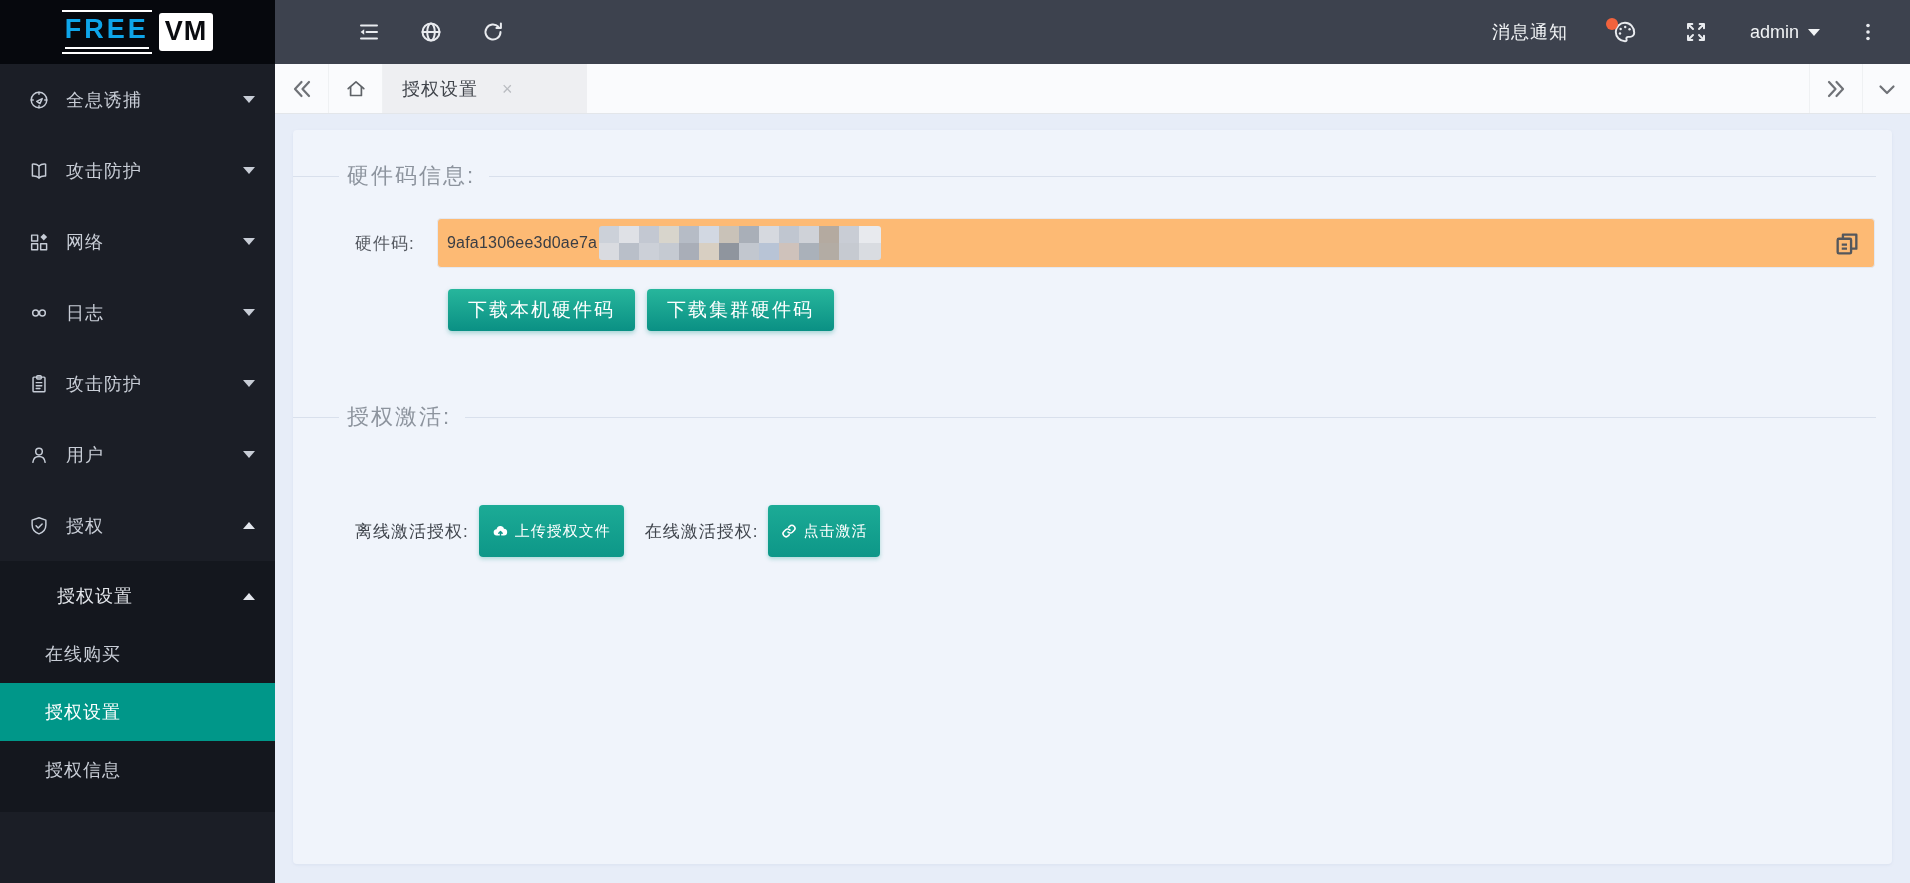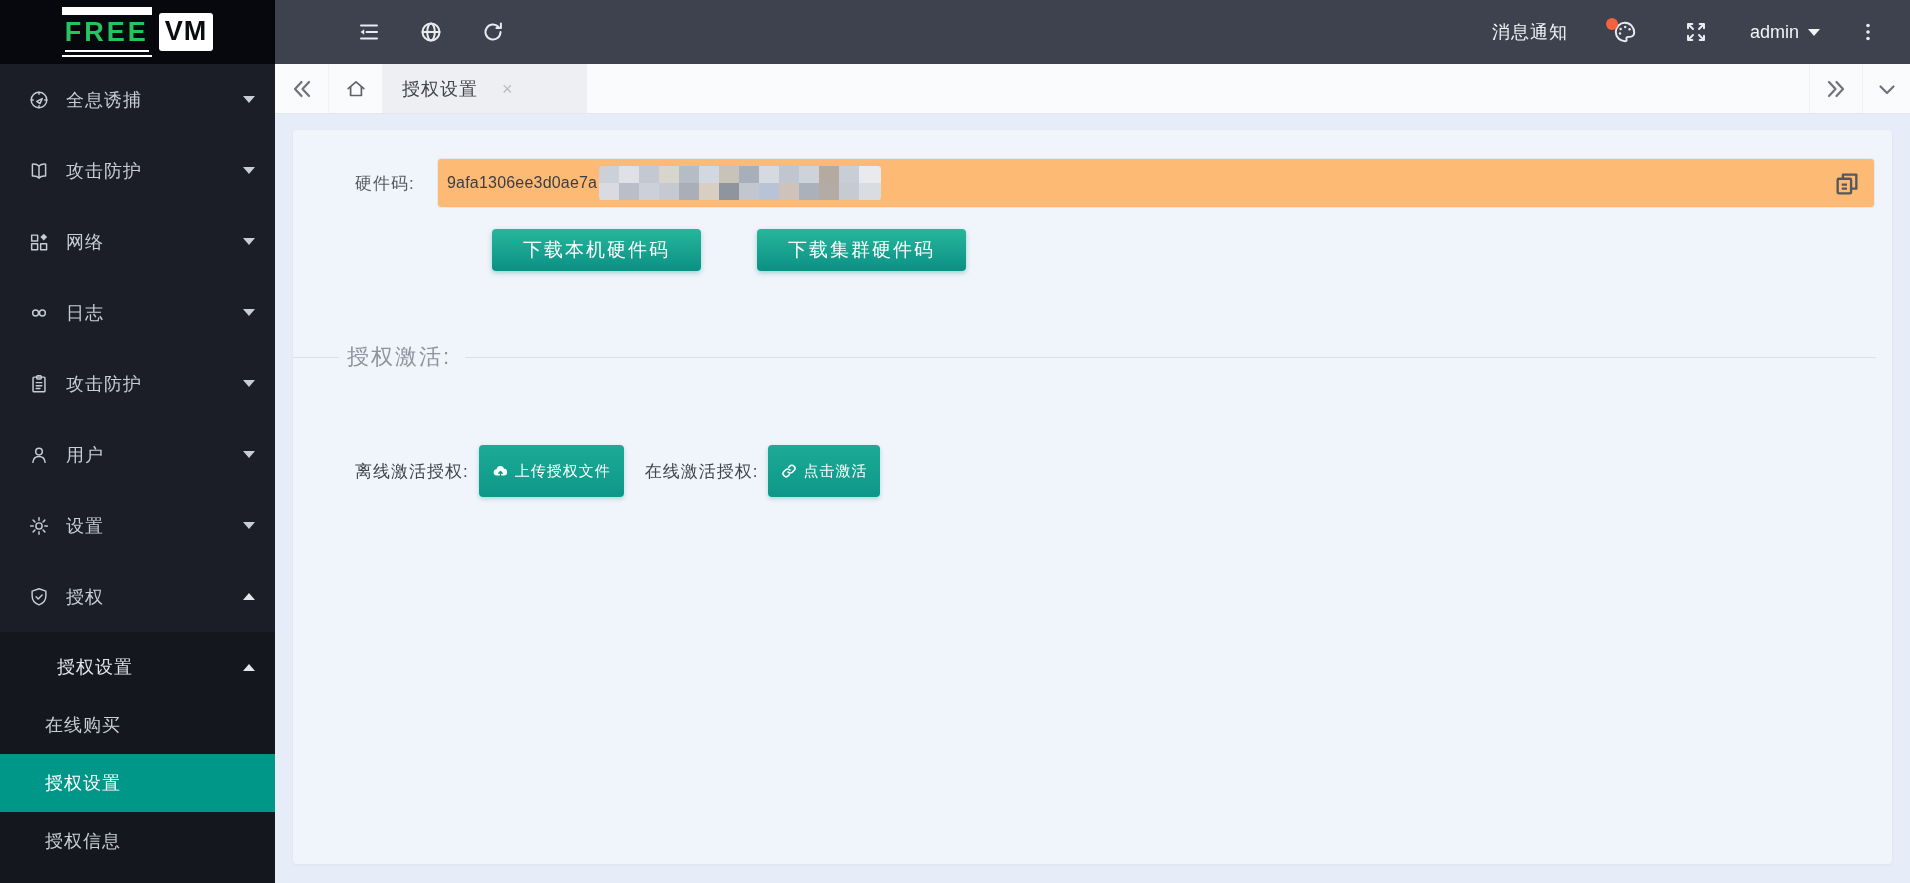--- a/index.html
+++ b/index.html
@@ -3,22 +3,22 @@
 <meta charset="utf-8">
 <style>
   * { margin:0; padding:0; box-sizing:border-box; }
   html,body { width:1910px; height:883px; font-family:"Liberation Sans","DejaVu Sans",sans-serif; }
   .app { position:relative; width:1910px; height:883px; overflow:hidden; background:#e7edf8; }
 
   
   .sidebar { position:absolute; left:0; top:0; width:275px; height:883px; background:#1b1e26; }
   .logo-bar { height:64px; background:#06080d; display:flex; align-items:center; justify-content:center; }
   .logo { display:flex; align-items:center; gap:7px; }
-  .logo-free { color:#22c55e; font-size:27px; font-weight:bold; letter-spacing:3px;
-               border-top:8px solid #ffffff; border-bottom:2px solid #fff; padding:2px 3px 3px 3px;text-align:right; }
+  .logo-free { color:#0ea5e9; font-size:27px; font-weight:bold; letter-spacing:3px;
+               border-top:2px solid #ffffff; border-bottom:2px solid #fff; padding:2px 3px 3px 3px;text-align:right; }
   .logo-free span { display:inline-block; border-bottom:2px solid #fff; padding-bottom:2px; }
   .logo-vm { background:#fff; color:#0a0c10; font-size:27px; font-weight:bold; letter-spacing:1px;
              padding:3px 6px 4px 6px; border-radius:3px; }
   .menu { }
   .menu-item { height:71px; display:flex; align-items:center; padding:0 20px 0 27px; cursor:pointer; }
   .menu-item .mi-icon { width:24px; height:24px; display:flex; align-items:center; justify-content:center; }
   .menu-item .mi-icon svg { stroke:#c6ccd6; fill:none; stroke-width:1.6; stroke-linecap:round; stroke-linejoin:round; }
   .menu-item .mi-label { margin-left:15px; font-size:18px; color:#c8cdd6; letter-spacing:1px; }
   .caret-down { width:0; height:0; border-left:6px solid transparent; border-right:6px solid transparent;
                 border-top:7px solid #c8cdd6; margin-left:auto; }
@@ -82,23 +82,23 @@
   .mosaic { margin-left:2px; width:282px; height:34px; border-radius:3px; filter:blur(0.6px);
     background-repeat:no-repeat; background-size:100% 17px,100% 17px; background-position:0 0,0 17px;
     background-image:
       linear-gradient(90deg,#ccd1d9 0 20px,#dfe1e6 20px 40px,#c3c8d2 40px 60px,#d8d5cc 60px 80px,#b6bcc6 80px 100px,#d2d8e2 100px 120px,#c9c2b8 120px 140px,#a9afb8 140px 160px,#d6d9df 160px 180px,#c0c6d0 180px 200px,#cfd2d8 200px 220px,#b4aaa0 220px 240px,#c9cdd5 240px 260px,#e8eaee 260px 280px),
       linear-gradient(90deg,#d9dbe0 0 20px,#b9bfc9 20px 40px,#ccd0d8 40px 60px,#c5cad2 60px 80px,#a9aeb8 80px 100px,#d8cfc2 100px 120px,#8f959e 120px 140px,#c2c7cf 140px 160px,#b8c4d6 160px 180px,#cfc2bb 180px 200px,#aab1ba 200px 220px,#b3aca4 220px 240px,#c6cad1 240px 260px,#d9dce1 260px 280px); }
   .copy-btn { position:absolute; right:12px; top:10px; width:30px; height:30px; display:flex;
               align-items:center; justify-content:center; cursor:pointer; }
   .copy-btn svg { stroke:#54575c; fill:none; stroke-width:2; stroke-linejoin:round; }
 
   .btn-row { display:flex; gap:12px; margin:21px 0 0 155px; }
-  .btn-teal { height:42px; padding:0 31px; border:none; border-radius:4px; cursor:pointer;
+  .btn-teal { height:42px; padding:0 20px; border:none; border-radius:4px; cursor:pointer;
               background:linear-gradient(180deg,#27b69c,#0a9084); color:#fff; font-size:19px;
-              letter-spacing:2px; font-family:inherit; box-shadow:0 2px 5px rgba(10,144,132,0.35);margin-left:44px; }
+              letter-spacing:2px; font-family:inherit; box-shadow:0 2px 5px rgba(10,144,132,0.35); }
 
   .activate-row { display:flex; align-items:center; margin:74px 0 0 62px; }
   .act-label { font-size:17px; color:#41464e; letter-spacing:1px; }
   .btn-small { height:52px; padding:0 13px; margin-left:10px; border:none; border-radius:4px; cursor:pointer;
                background:linear-gradient(180deg,#1cab96,#0d9788); color:#fff; font-size:15px;
                letter-spacing:1px; font-family:inherit; display:flex; align-items:center; gap:6px;
                box-shadow:0 2px 4px rgba(13,151,136,0.3); }
   .btn-small svg { flex:none; }
   .act-label.online { margin-left:21px; }
 </style>
@@ -176,30 +176,20 @@
               <circle cx="12" cy="8.3" r="3.6"></circle>
               <path d="M5.3 20c.5-4.2 3.1-6.3 6.7-6.3s6.2 2.1 6.7 6.3"></path>
             </svg>
         </span>
         <span class="mi-label">用户</span>
         <span class="caret-down"></span>
       </div>
       <div class="menu-item">
         <span class="mi-icon">
           <svg width="22" height="22" viewBox="0 0 24 24">
-              <circle cx="12" cy="12" r="3.4"></circle>
-              <path d="M12 2.9v2.8M12 18.3v2.8M2.9 12h2.8M18.3 12h2.8M5.6 5.6l2 2M16.4 16.4l2 2M18.4 5.6l-2 2M7.6 16.4l-2 2"></path>
-            </svg>
-        </span>
-        <span class="mi-label">设置</span>
-        <span class="caret-down"></span>
-      </div>
-      <div class="menu-item">
-        <span class="mi-icon">
-          <svg width="22" height="22" viewBox="0 0 24 24">
               <path d="M12 3l7.5 2.6v5c0 4.8-3 8.3-7.5 10-4.5-1.7-7.5-5.2-7.5-10v-5z"></path>
               <path d="M8.8 11.8l2.3 2.3 4.3-4.3"></path>
             </svg>
         </span>
         <span class="mi-label">授权</span>
         <span class="caret-up"></span>
       </div>
     </nav>
 
     <div class="submenu">
@@ -292,20 +282,25 @@
         <svg width="24" height="24" viewBox="0 0 24 24">
             <path d="M5.5 9.5l6.5 6.5 6.5-6.5"></path>
           </svg>
       </div>
     </div>
   </div>
 
   <main class="content">
     <div class="card">
 
+      <div class="divider-heading first">
+        <span class="dh-line-left"></span>
+        <span class="dh-title">硬件码信息:</span>
+        <span class="dh-line-right"></span>
+      </div>
 
       <div class="field-row">
         <span class="field-label">硬件码:</span>
         <div class="hw-input">
           <span class="hw-text">9afa1306ee3d0ae7a</span>
           <span class="mosaic"></span>
           <span class="copy-btn">
             <svg width="28" height="28" viewBox="0 0 24 24">
                 <rect x="4" y="7.5" width="11.5" height="12.5" rx="1"></rect>
                 <path d="M8.5 7.5V4h11.5v12h-4"></path>

